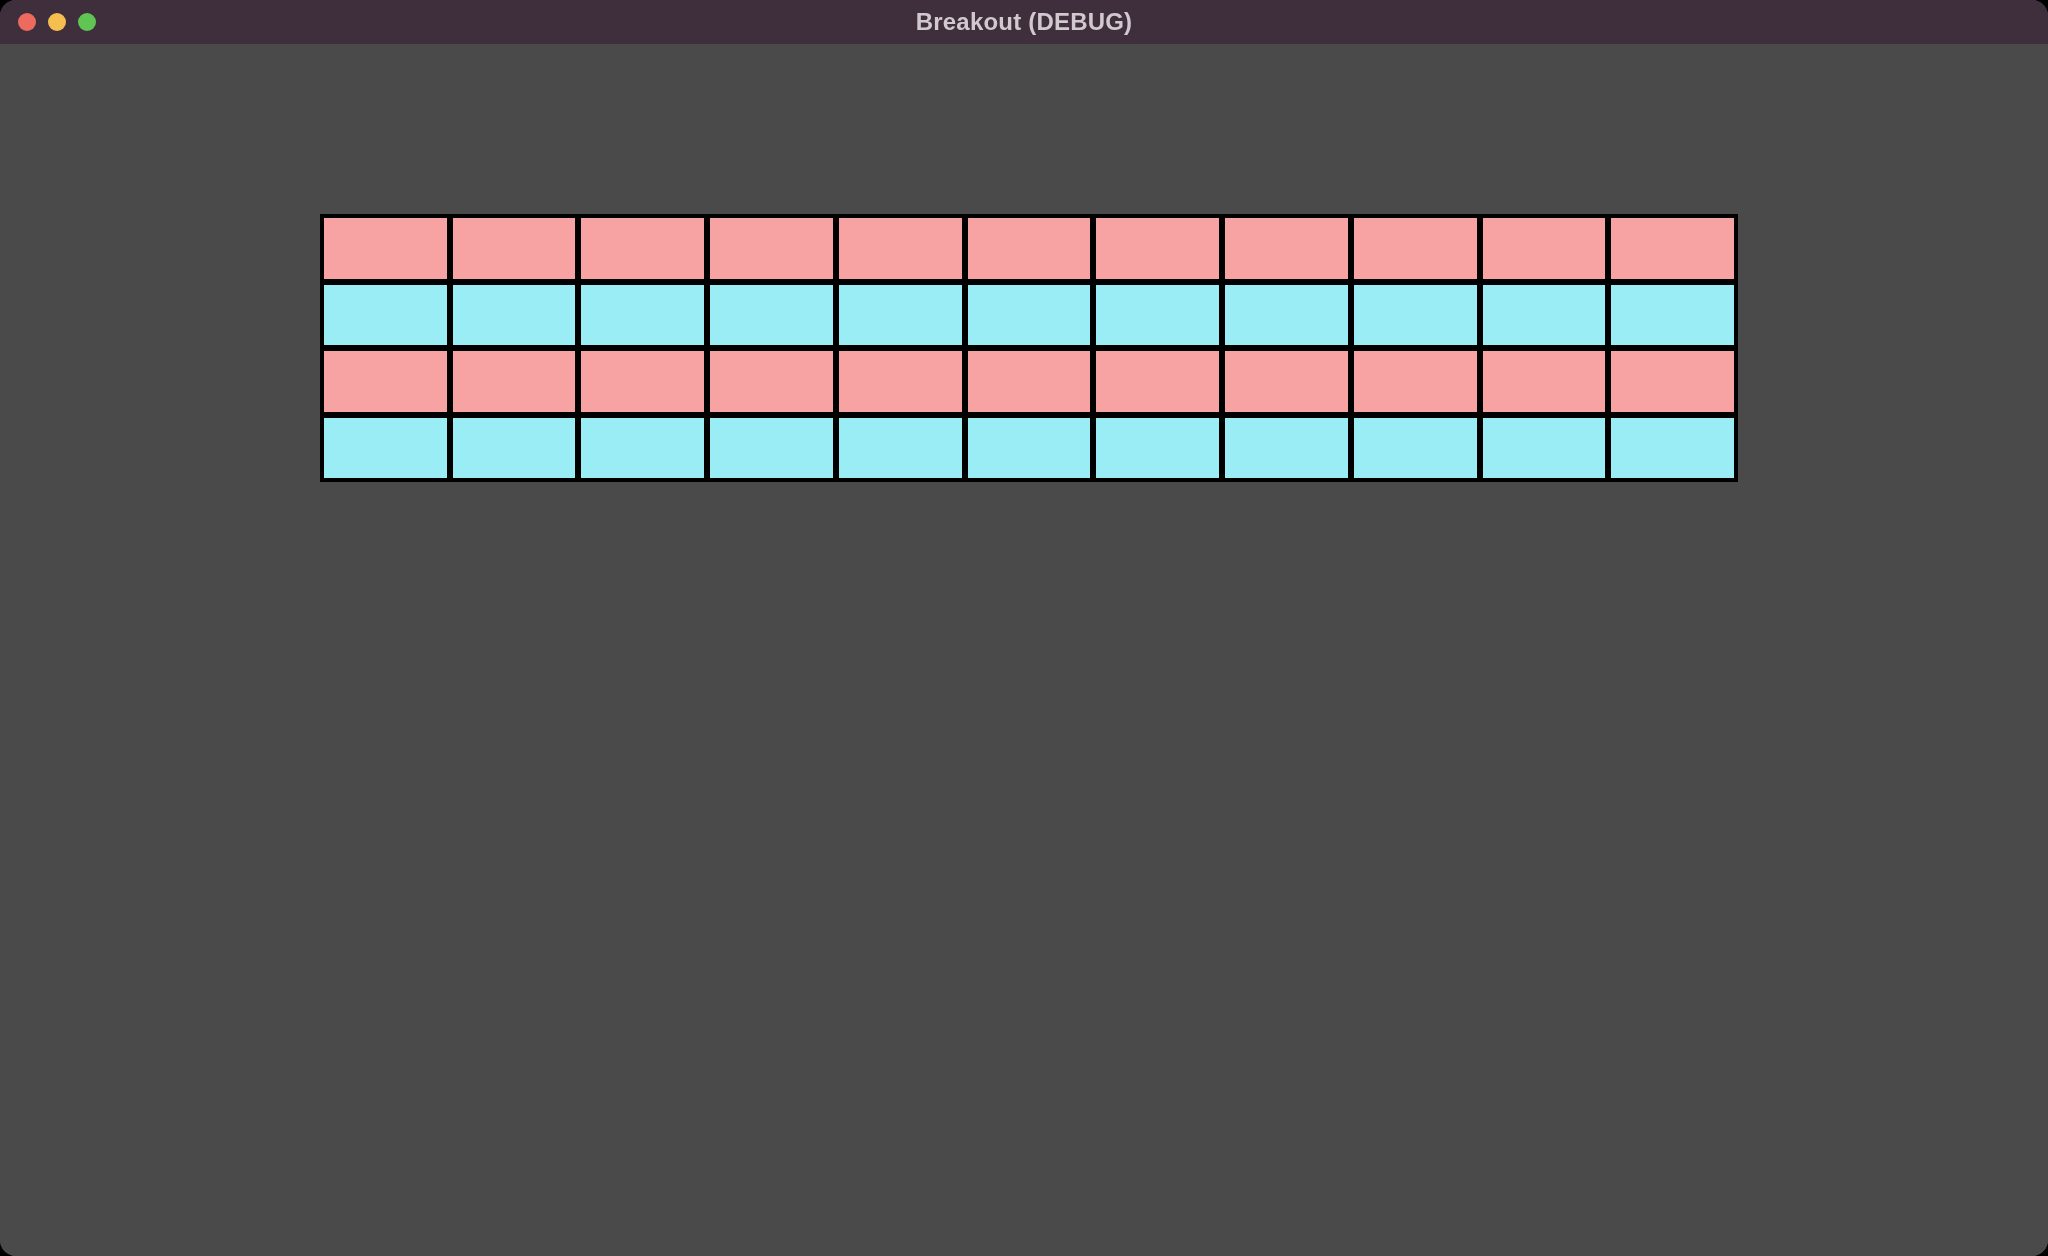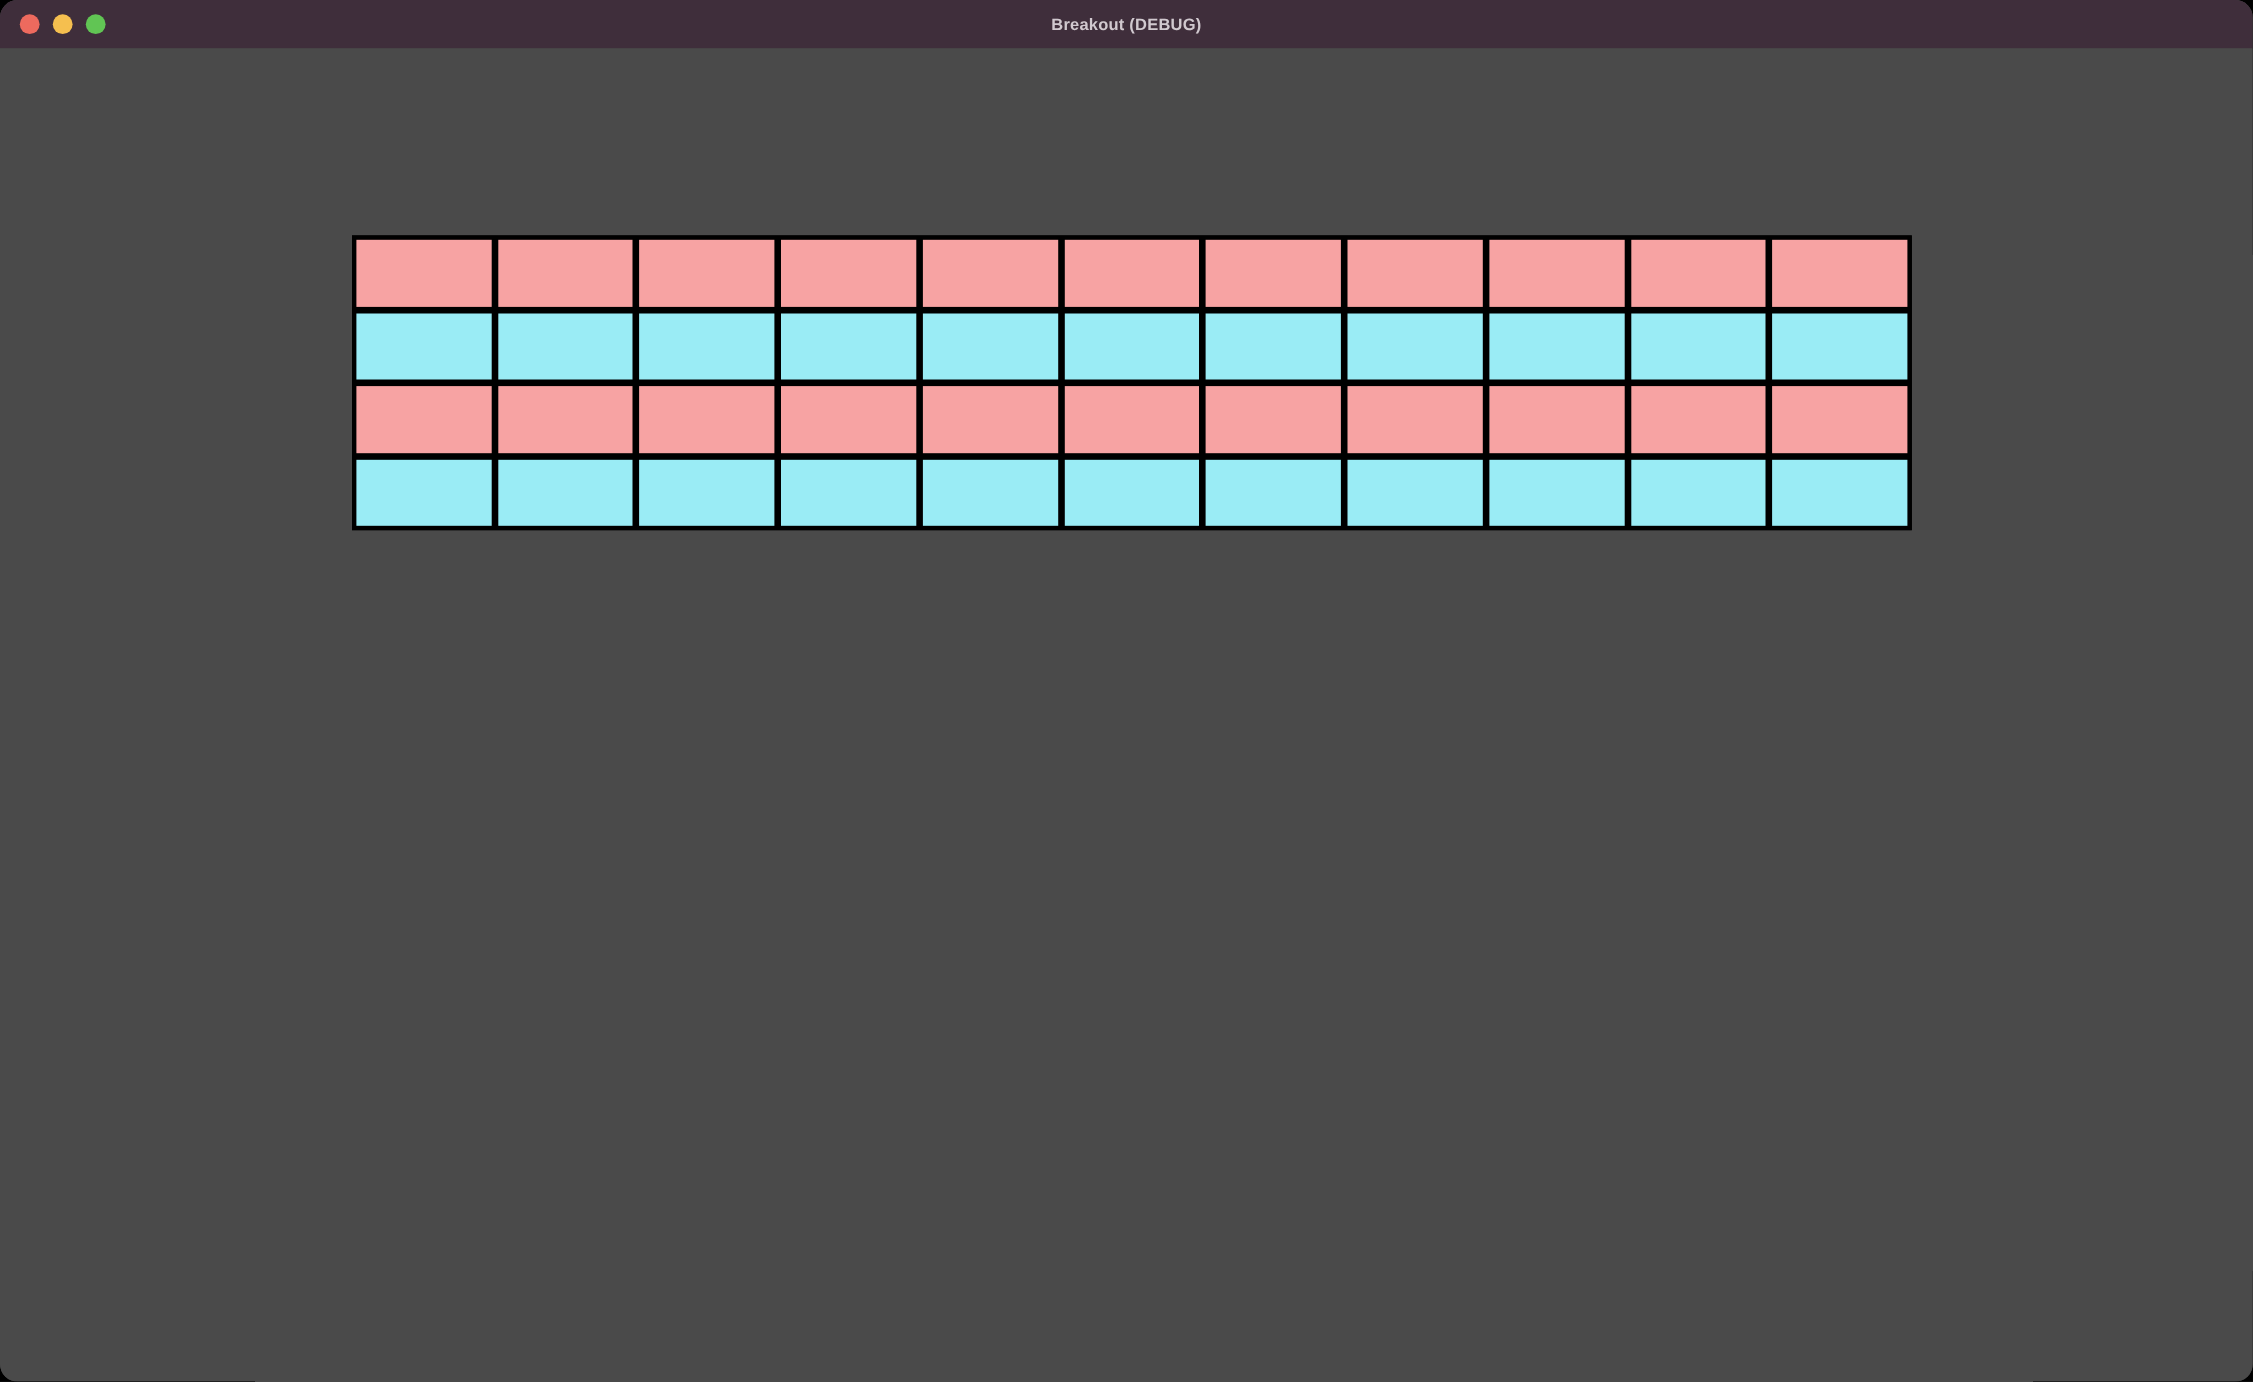--- a/index.html
+++ b/index.html
@@ -20,21 +20,21 @@
     display:flex;align-items:center;gap:12px;
   }
   .traffic .dot{width:18px;height:18px;border-radius:50%;}
   .dot.red{background:#ed6a5e;}
   .dot.yellow{background:#f5bf4f;}
   .dot.green{background:#61c554;}
   .title{
     position:absolute;left:0;right:0;top:0;height:44px;
     display:flex;align-items:center;justify-content:center;
     color:#d1c9cf;font-family:-apple-system,Helvetica,Arial,sans-serif;
-    font-size:15px;font-weight:600;letter-spacing:.2px;
+    font-size:24px;font-weight:600;letter-spacing:.2px;
     pointer-events:none;
   }
   .canvas{
     position:absolute;left:0;right:0;top:44px;bottom:0;
     background:#4a4a4a;
   }
   .brick-grid{
     position:absolute;
     left:320px;
     top:170px;

